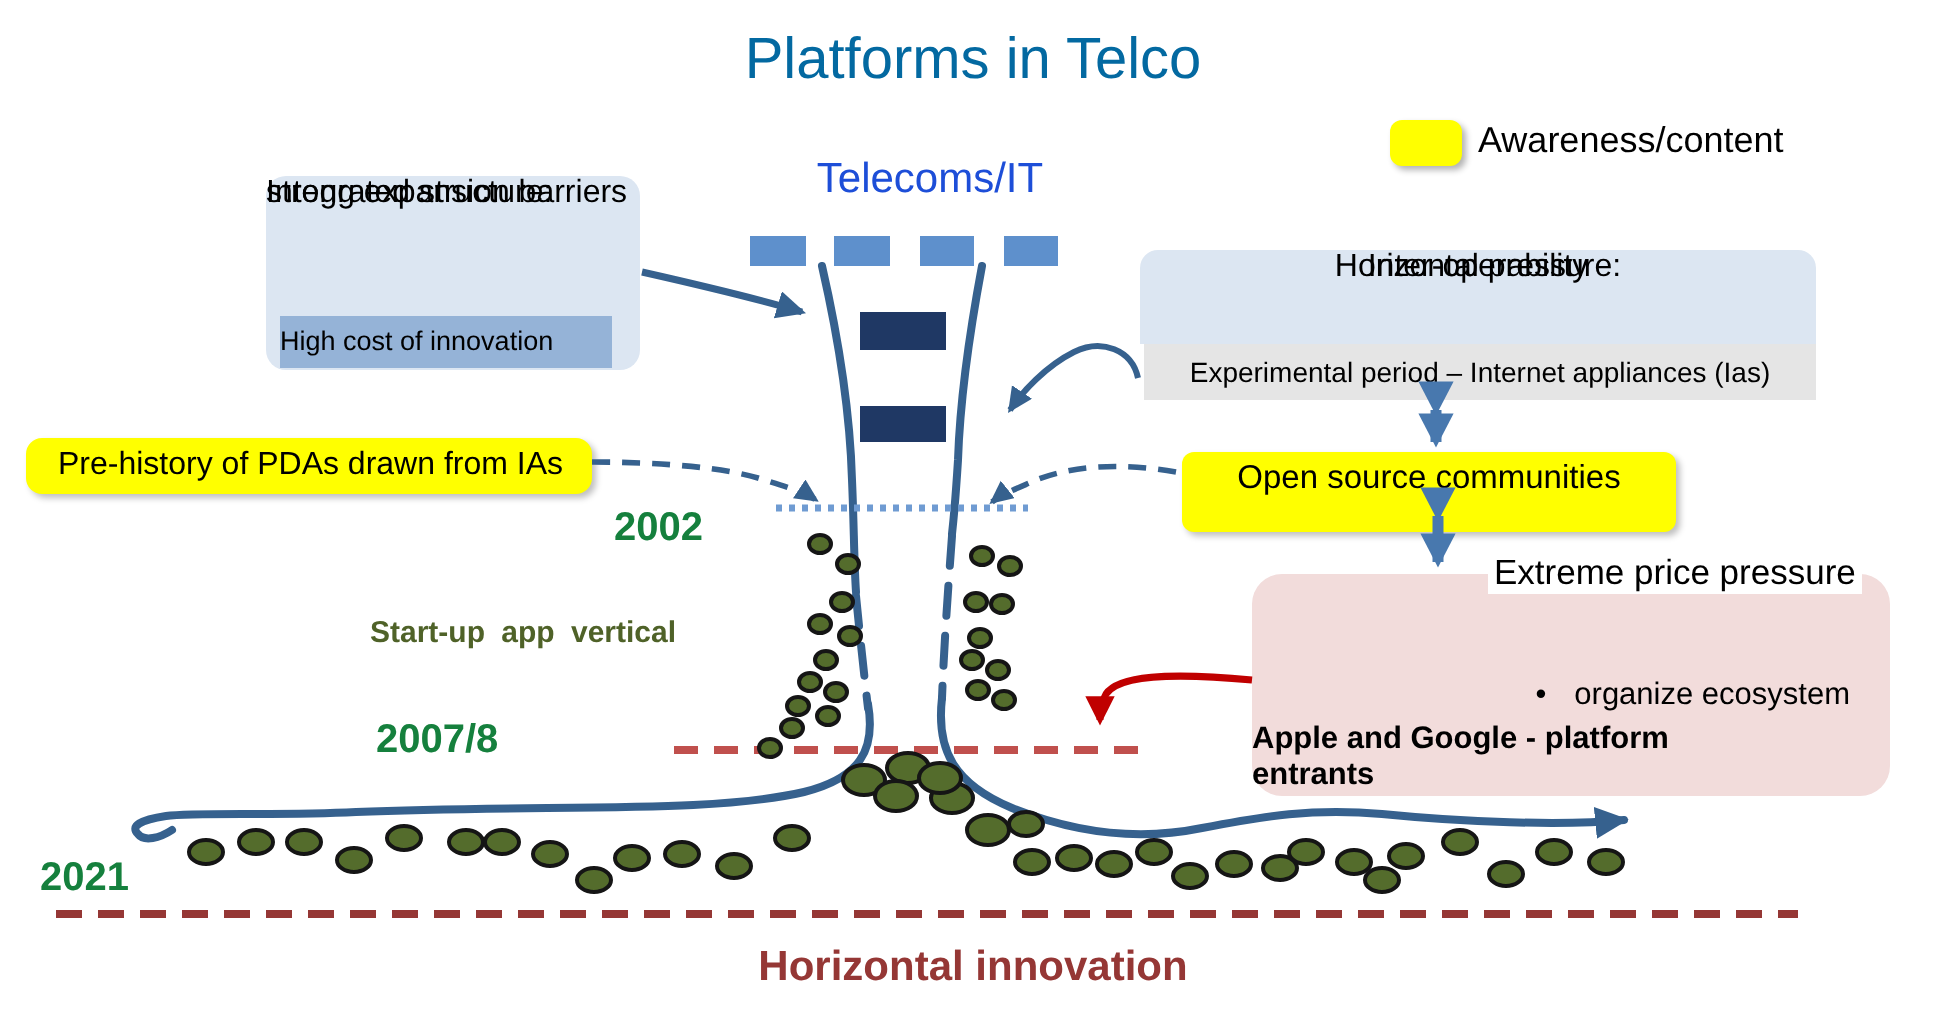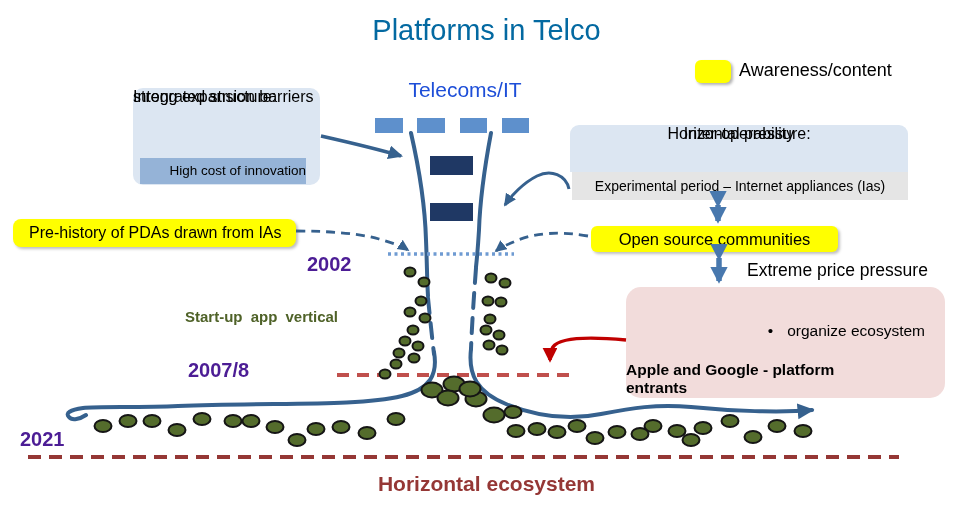--- a/index.html
+++ b/index.html
@@ -13,36 +13,36 @@
   .legend-swatch{left:695px;top:60px;width:36px;height:23px;background:#FFFF00;border-radius:6px;
     box-shadow:2px 2px 3px rgba(0,0,0,.3);}
   .legend-label{left:739px;top:60px;font-size:18px;}
   .sq{top:118px;height:15px;background:#5E90CC;}
   .sq1{left:375px;width:28px;} .sq2{left:417px;width:28px;}
   .sq3{left:460px;width:27px;} .sq4{left:502px;width:27px;}
   .navy{left:430px;width:43px;background:#1F3864;}
   .navy1{top:156px;height:19px;} .navy2{top:203px;height:18px;}
   .box-integrated{left:133px;top:88px;width:187px;height:97px;background:#DCE6F2;border-radius:10px;}
   .bar-highcost{left:140px;top:158px;width:166px;height:26px;background:#95B3D7;
-    font-size:13.5px;line-height:26px;text-align:right;}
+    font-size:13.5px;line-height:26px;text-align:left;}
   .box-prehistory{left:13px;top:219px;width:283px;height:28px;background:#FFFF00;border-radius:8px;
     font-size:16px;line-height:28px;padding-left:16px;box-sizing:border-box;
     box-shadow:2px 2px 3px rgba(0,0,0,.25);}
   .box-hp{left:570px;top:125px;width:338px;height:47px;background:#DCE6F2;border-radius:9px 9px 0 0;
     text-align:center;}
   .bar-exp{left:572px;top:172px;width:336px;height:28px;background:#e5e5e5;
     font-size:14px;line-height:28px;text-align:center;}
-  .box-opensource{left:591px;top:226px;width:247px;height:26px;background:#FFFF00;border-radius:6px;
+  .box-opensource{left:591px;top:226px;width:247px;height:40px;background:#FFFF00;border-radius:6px;
     font-size:16.5px;line-height:26px;text-align:center;box-shadow:2px 2px 3px rgba(0,0,0,.25);}
-  .extreme{left:744px;top:260px;font-size:17.5px;background:#fff;padding:0 3px;}
+  .extreme{left:744px;top:276px;font-size:17.5px;background:#fff;padding:0 3px;}
   .box-ag{left:626px;top:287px;width:319px;height:111px;background:#F2DCDB;border-radius:15px;}
   .ag-title{left:626px;top:315px;width:255px;font-size:15.5px;font-weight:bold;margin-top:46px;}
-  .ag-bullet{left:626px;top:322px;width:299px;text-align:right;font-size:15.5px;}
+  .ag-bullet{left:626px;top:339px;width:299px;text-align:right;font-size:15.5px;}
   .ag-bullet .bchar{margin-right:14px;}
-  .yr{font-weight:bold;font-size:20px;color:#4c1d95;}
+  .yr{font-weight:bold;font-size:20px;color:#15803d;}
   .yr2002{left:307px;top:253px;}
   .yr2007{left:188px;top:359px;}
   .yr2015{left:20px;top:428px;}
   .startup{left:185px;top:308px;font-size:15px;font-weight:bold;color:#4F6228;word-spacing:4px;}
   .hexp{left:0;right:0;top:472px;text-align:center;font-size:21px;font-weight:bold;color:#953735;}
   svg.layer{position:absolute;left:0;top:0;pointer-events:none;}
   .dot{fill:#546C2C;stroke:#151515;stroke-width:2;}
 </style>
 </head>
 <body>
@@ -80,21 +80,21 @@
   <div class="abs extreme">Extreme price pressure</div>
   <div class="abs ag-title">Apple and Google - platform entrants</div>
   <div class="abs ag-bullet">
     <span class="bchar">•</span><span>organize ecosystem</span>
   </div>
 
   <div class="abs yr yr2002">2002</div>
   <div class="abs yr yr2007">2007/8</div>
   <div class="abs yr yr2015">2021</div>
   <div class="abs startup">Start-up app vertical</div>
-  <div class="abs hexp">Horizontal ecosystem</div>
+  <div class="abs hexp">Horizontal innovation</div>
 
   <svg class="layer" width="973" height="511" viewBox="0 0 973 511">
     <defs>
       <marker id="ahBlue" markerWidth="4.6" markerHeight="4.2" refX="3.6" refY="2" orient="auto" markerUnits="strokeWidth">
         <path d="M0,0 L4.2,2 L0,4 Z" fill="#36618E"></path>
       </marker>
       <marker id="ahSteel" markerWidth="3.4" markerHeight="3.4" refX="2.6" refY="1.6" orient="auto" markerUnits="strokeWidth">
         <path d="M0,0 L3.1,1.6 L0,3.2 Z" fill="#4878AE"></path>
       </marker>
       <marker id="ahRed" markerWidth="4.6" markerHeight="4.4" refX="3.4" refY="2.1" orient="auto" markerUnits="strokeWidth">

